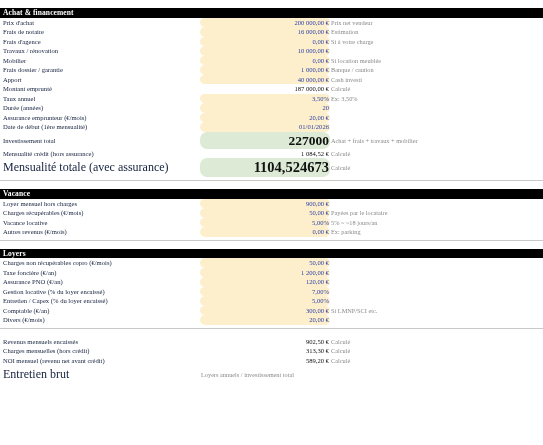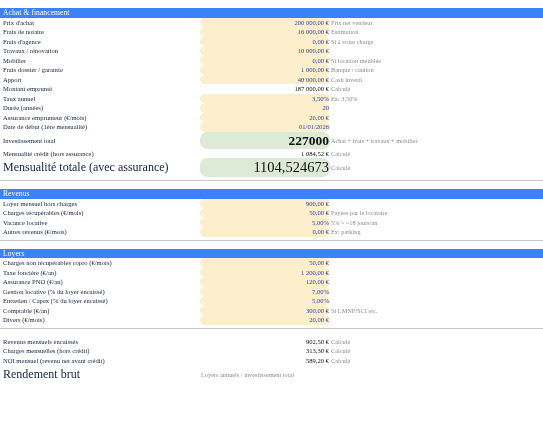--- a/index.html
+++ b/index.html
@@ -6,23 +6,23 @@
   html, body {
     margin: 0; padding: 0;
     width: 543px; height: 445px;
     background: #ffffff;
     font-family: "Liberation Serif", "DejaVu Serif", serif;
     overflow: hidden;
   }
   .sheet { width: 543px; height: 445px; position: relative; padding-top: 8px; }
 
   .band {
-    background: #3b82f6;
+    background: #000000;
     color: #ffffff;
-    font-weight: normal;
+    font-weight: bold;
     font-size: 7.5px;
     height: 9.6px;
     line-height: 9.6px;
     padding-left: 3px;
     letter-spacing: .1px;
     white-space: nowrap;
     overflow: hidden;
   }
 
   .row {
@@ -62,21 +62,21 @@
     padding-left: 1px;
     overflow: hidden;
   }
 
   
   .row.big { height: 17px; line-height: 17px; }
   .row.big .val { font-size: 13.5px; font-weight: bold; }
   .row.big .lbl { font-size: 6.6px; }
 
   .row.huge { height: 19px; line-height: 19px; }
-  .row.huge .val { font-size: 14.5px; font-weight: normal; }
+  .row.huge .val { font-size: 14.5px; font-weight: bold; }
   .row.huge .lbl { font-size: 12px; }
   .spacer-lg { height: 8px; }
 
   .rule { height: 1px; background: #c9c9c9; margin: 3px 0 0 0; }
 </style>
 </head>
 <body>
 
 <div class="sheet" id="sheet">
     <div class="band">Achat &amp; financement</div>
@@ -150,21 +150,21 @@
       <div class="val calc">1 084,52 €</div>
       <div class="note">Calculé</div>
     </div>
     <div class="row huge">
       <div class="lbl">Mensualité totale (avec assurance)</div>
       <div class="val green">1104,524673</div>
       <div class="note">Calculé</div>
     </div>
     <div class="rule"></div>
     <div class="spacer-lg"></div>
-    <div class="band">Revenus</div>
+    <div class="band">Vacance</div>
     <div class="row">
       <div class="lbl">Loyer mensuel hors charges</div>
       <div class="val input">900,00 €</div>
       <div class="note"></div>
     </div>
     <div class="row">
       <div class="lbl">Charges récupérables (€/mois)</div>
       <div class="val input">50,00 €</div>
       <div class="note">Payées par le locataire</div>
     </div>
@@ -227,16 +227,16 @@
       <div class="lbl">Charges mensuelles (hors crédit)</div>
       <div class="val calc">313,30 €</div>
       <div class="note">Calculé</div>
     </div>
     <div class="row">
       <div class="lbl">NOI mensuel (revenu net avant crédit)</div>
       <div class="val calc">589,20 €</div>
       <div class="note">Calculé</div>
     </div>
     <div class="row huge">
-      <div class="lbl">Rendement brut</div>
+      <div class="lbl">Entretien brut</div>
       <div class="note">Loyers annuels / investissement total</div>
     </div>
   </div>
 
 </body></html>

